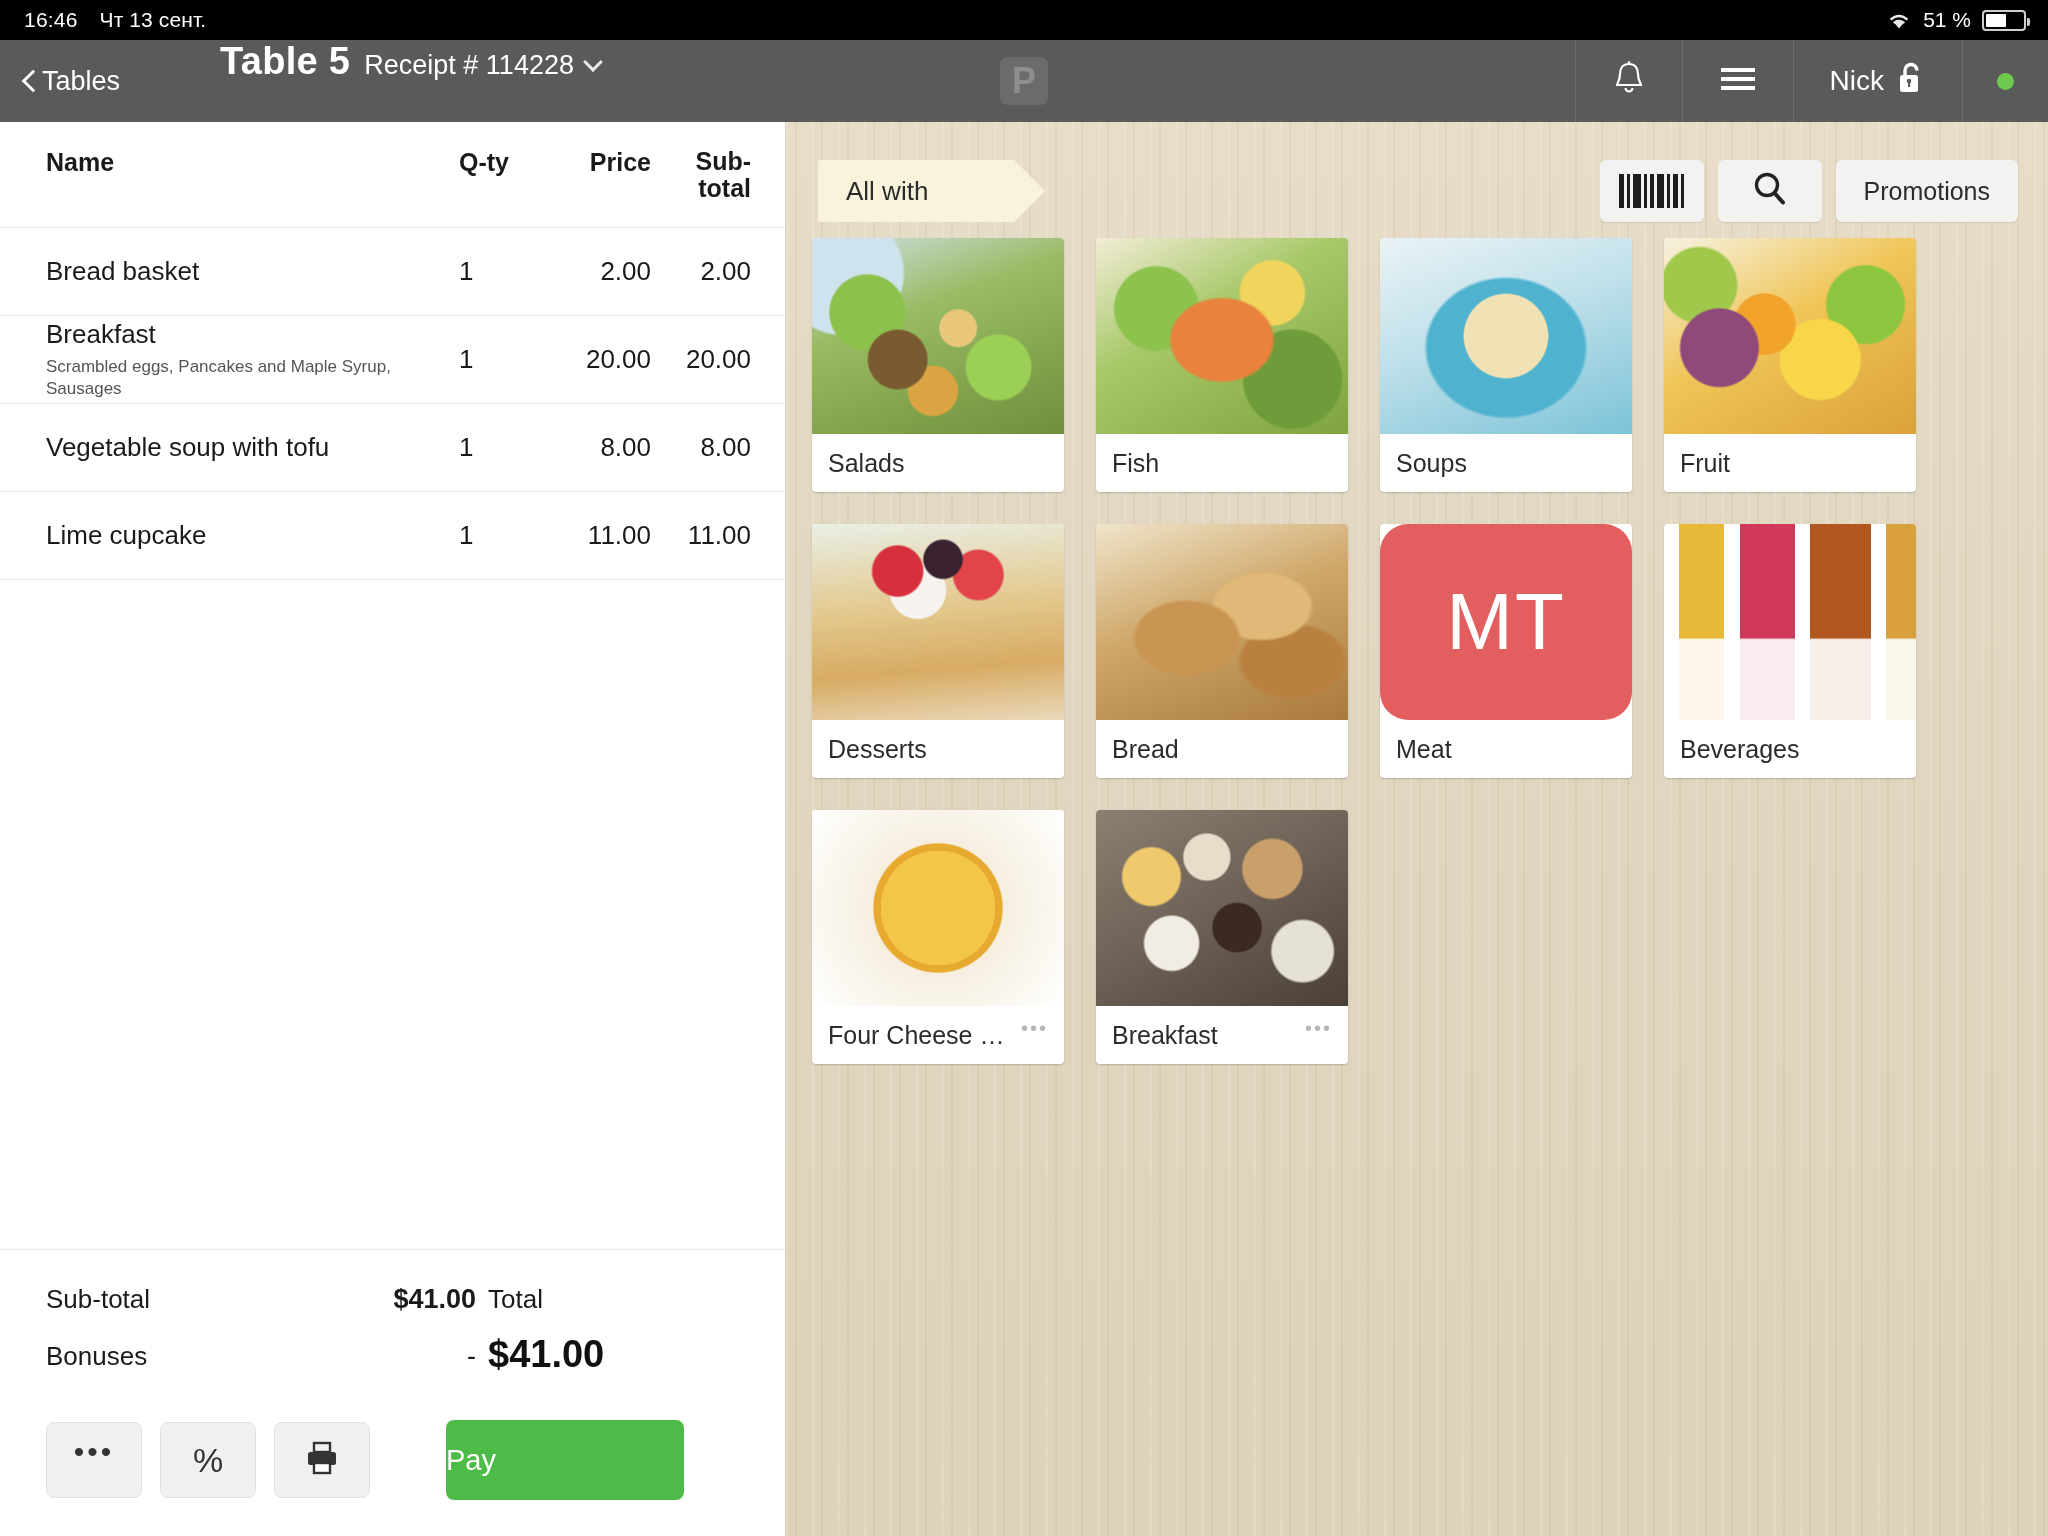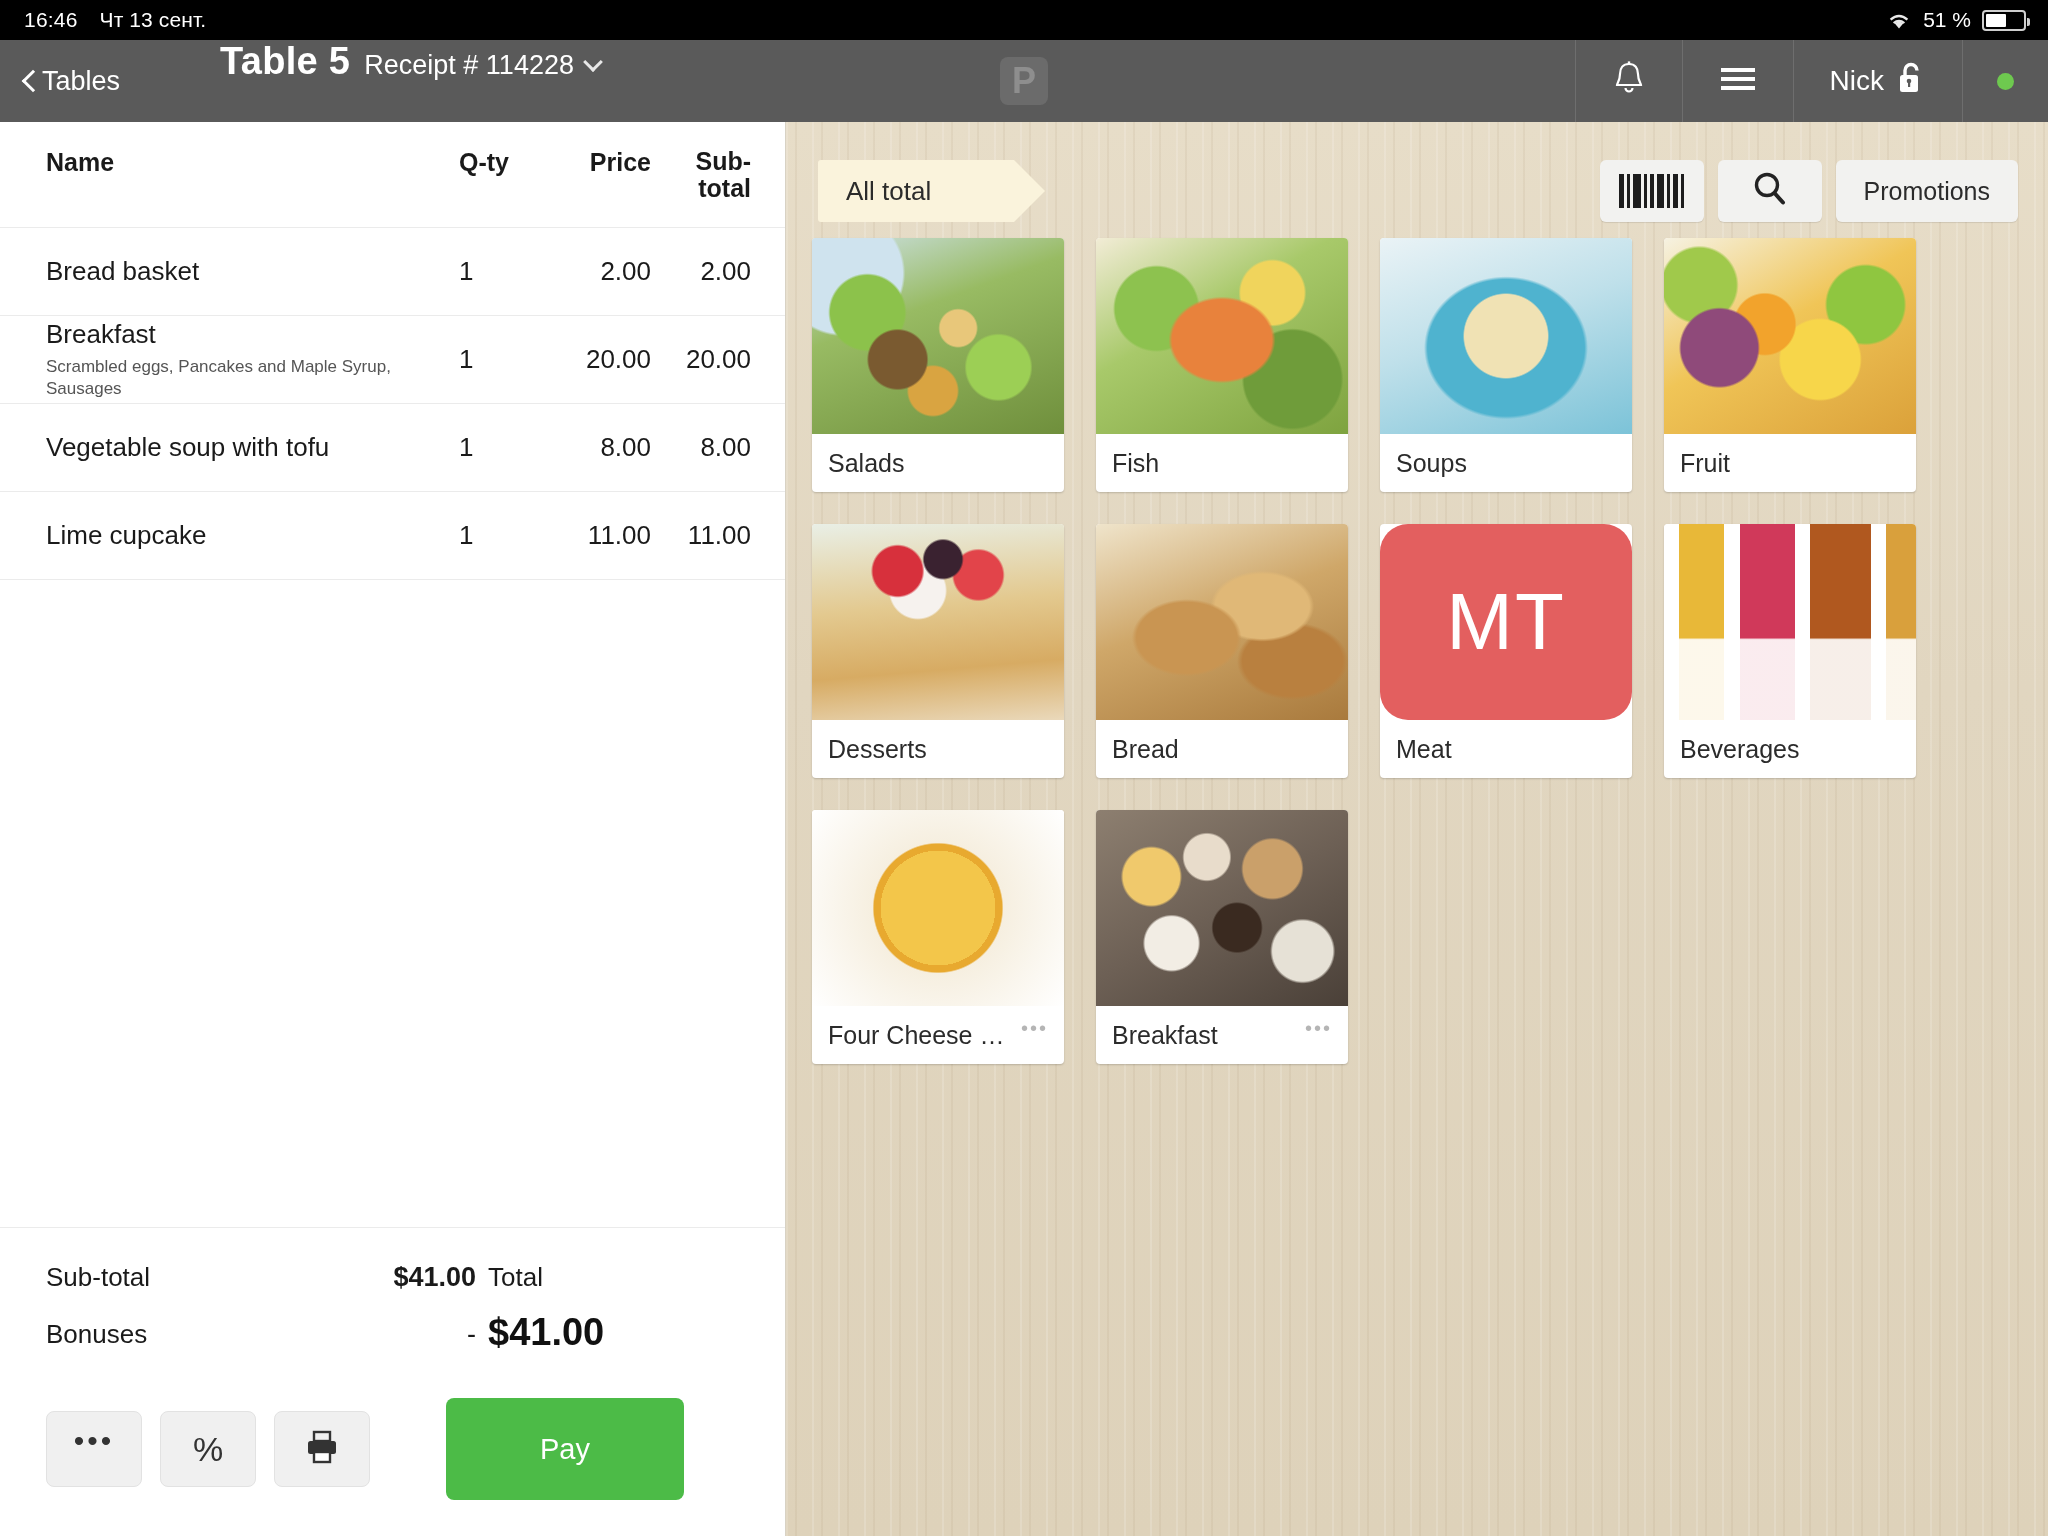--- a/index.html
+++ b/index.html
@@ -179,23 +179,23 @@
   .sq-btn {
     width: 96px; height: 76px; border-radius: 8px;
     background: #f0f0f0; border: 1px solid #e2e2e2;
     display: flex; align-items: center; justify-content: center;
     cursor: pointer; color: #333333;
   }
   .sq-btn .dots { font-size: 30px; letter-spacing: 3px; line-height: 1; position: relative; top: -8px; }
   .sq-btn .pct  { font-size: 34px; font-weight: 400; }
   .pay-btn {
     margin-left: 58px;
-    width: 238px; height: 102px; border-radius: 8px;
+    width: 238px; height: 80px; border-radius: 8px;
     background: #4cbb47; color: #ffffff;
-    font-size: 29px; display: flex; align-items: center; justify-content: center;
+    font-size: 29px; display: flex; align-items: center; justify-content: flex-start;
     cursor: pointer; border: none;
     font-family: "Liberation Sans", sans-serif;
   }
 
   
   .catalog {
     flex: 1 1 auto; position: relative;
     background: #e2d8c2;
     background-image:
       repeating-linear-gradient(90deg,
@@ -520,21 +520,21 @@
         <div class="pay-btn" style="background: rgb(76, 187, 71);">
           <span>Pay</span>
         </div>
       </div>
     </div>
 
     <div class="catalog">
 
       <div class="cat-toolbar">
         <div class="all-goods">
-          <span>All total</span>
+          <span>All with</span>
         </div>
         <div class="toolbar-right">
           <div class="tool-btn icon-btn">
             <span class="barcode">
               <i style="width:5px"></i>
                 <i style="width:3px"></i>
                 <i style="width:8px"></i>
               <i style="width:3px"></i>
                 <i style="width:4px"></i>
                 <i style="width:7px"></i>

